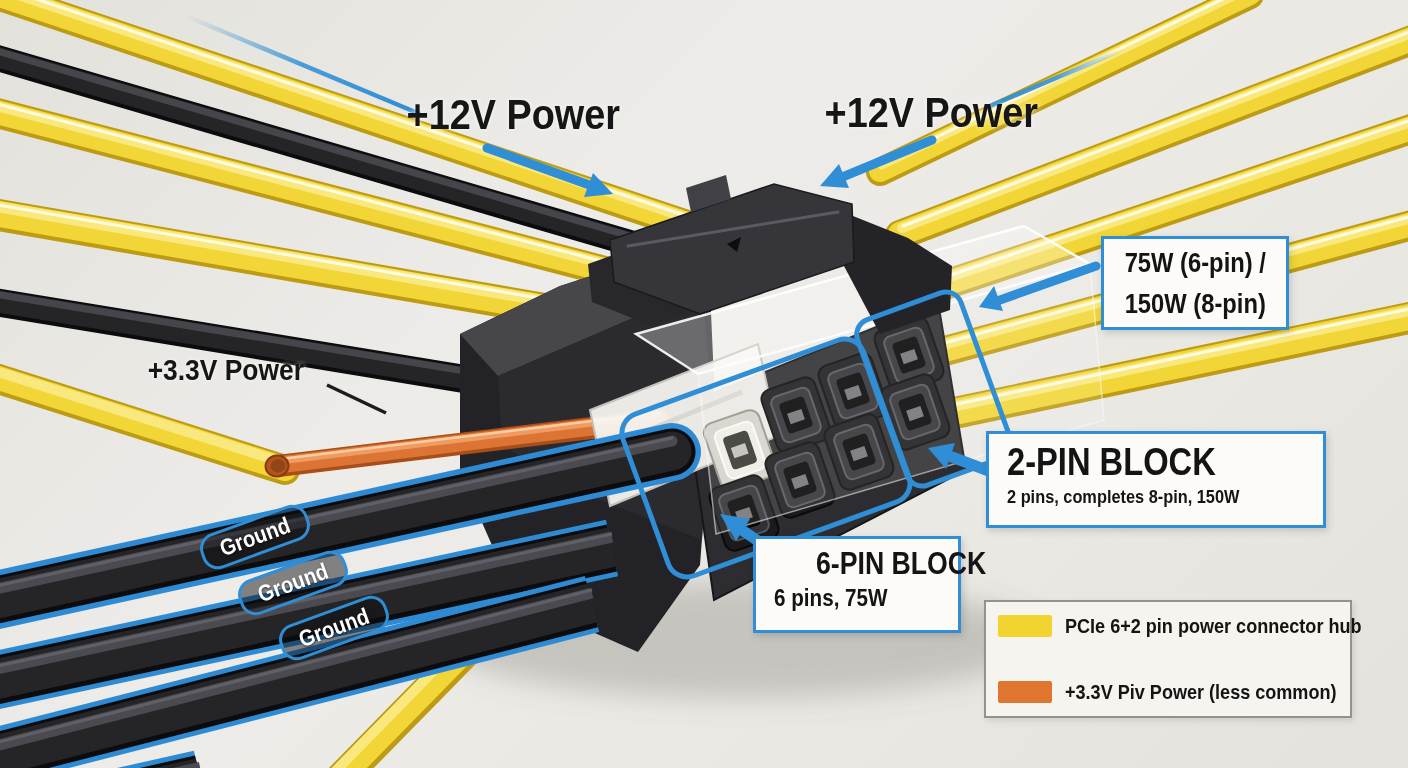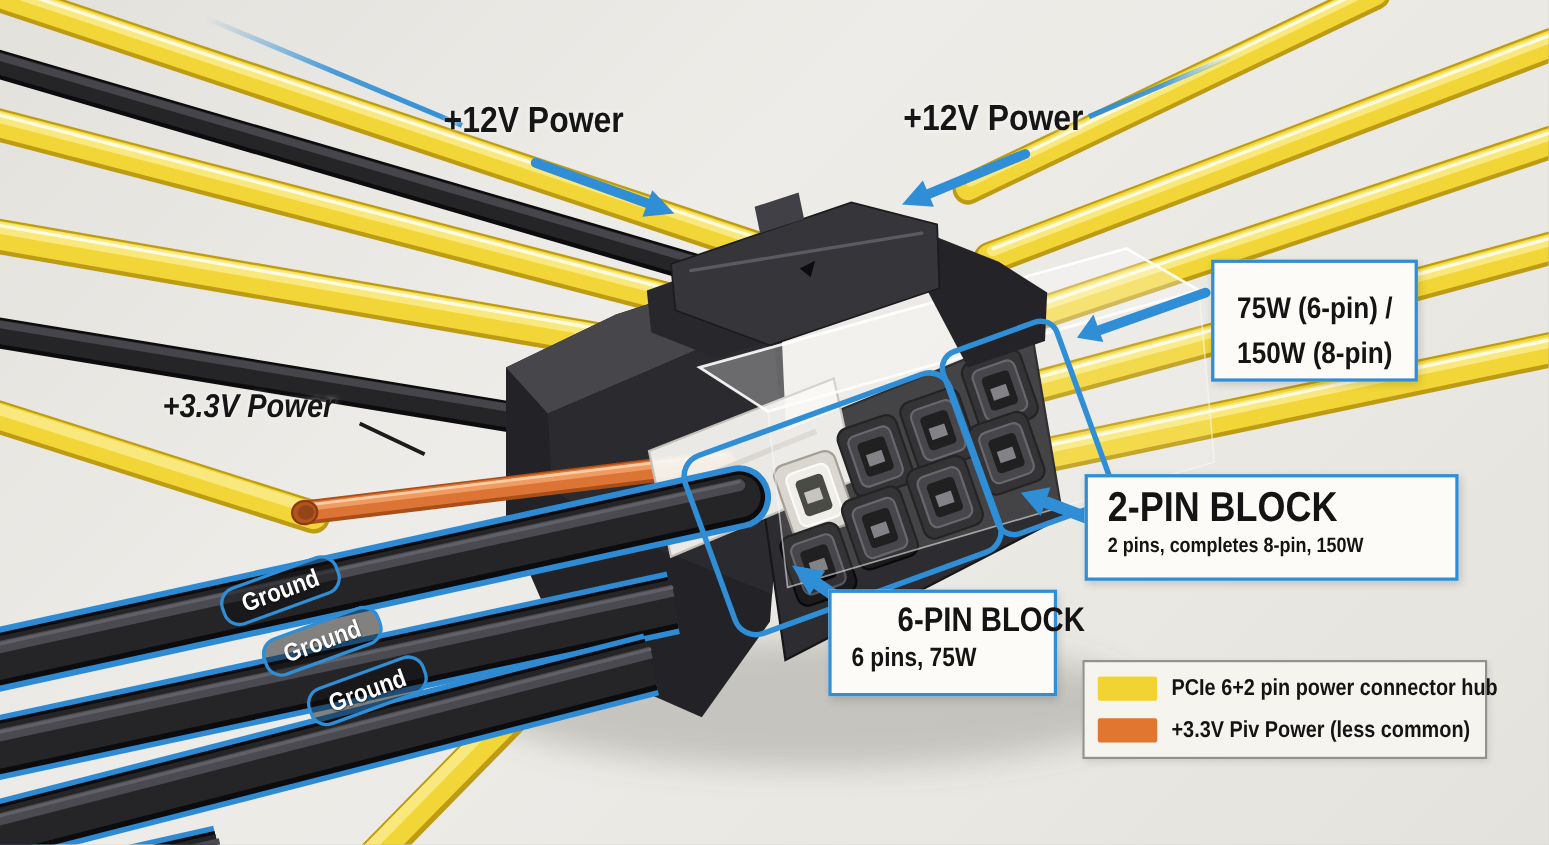--- a/index.html
+++ b/index.html
@@ -4,40 +4,40 @@
 <style>
   html,body{margin:0;padding:0;}
   body{font-family:"Liberation Sans","DejaVu Sans",sans-serif;background:#d8d6d1;}
   .stage{position:relative;width:1408px;height:768px;overflow:hidden;
          background:linear-gradient(135deg,#e3e1dc 0%,#edece8 38%,#eae8e3 70%,#e4e2dd 100%);}
   .stage svg{position:absolute;left:0;top:0;z-index:1;}
   .lbl{position:absolute;z-index:2;color:#161616;font-weight:700;
        text-shadow:0 0 6px rgba(255,255,255,.75);}
   .cx{display:inline-block;transform:scaleX(0.88);transform-origin:50% 50%;white-space:nowrap;}
   .cxl{display:inline-block;transform:scaleX(0.86);transform-origin:0 50%;white-space:nowrap;}
-  .power{font-size:33px;width:210px;text-align:left;}
-  .v33{width:220px;text-align:center;line-height:1.22;font-style:italic;}
+  .power{font-size:43px;width:210px;text-align:right;}
+  .v33{width:220px;text-align:center;line-height:1.22;}
   .v33 .l1{font-size:30px;}
   .v33 .l2{font-size:27px;}
   .bluebox{position:absolute;z-index:2;background:#fcfbf8;border:3px solid #2f8ed5;
            box-shadow:2px 3px 7px rgba(40,40,40,.18);color:#141414;}
   .wattage{left:1101px;top:236px;width:182px;height:84px;text-align:center;
-           font-size:27px;font-weight:700;line-height:1.5;padding-top:21px;box-sizing:content-box;}
+           font-size:27px;font-weight:700;line-height:1.5;padding-top:4px;box-sizing:content-box;}
   .callout{padding:7px 0 0 18px;}
   .callout .t1{font-size:38px;font-weight:700;line-height:1.15;}
   .callout .t2{font-size:19px;font-weight:700;line-height:1.3;}
   .twopin{left:986px;top:431px;width:316px;height:84px;}
   .sixpin{left:753px;top:536px;width:184px;height:84px;}
   .sixpin .t1{font-size:31px;margin-left:42px;}
   .sixpin .t2{font-size:24px;}
   .ground{position:absolute;z-index:2;color:#ffffff;font-size:23px;font-weight:700;
           border:3px solid #2f8ed5;border-radius:16px;padding:2px 12px;
           background:rgba(12,13,17,.48);transform:translate(-50%,-50%) rotate(-20deg);
           text-shadow:0 1px 2px rgba(0,0,0,.6);}
-  .legend{position:absolute;z-index:2;left:984px;top:600px;width:368px;height:90px;
+  .legend{position:absolute;z-index:2;left:984px;top:600px;width:368px;height:118px;
           background:#f6f4ef;border:2px solid #94928b;box-sizing:border-box;
           padding:12px 12px;display:flex;flex-direction:column;justify-content:space-between;
           box-shadow:2px 3px 6px rgba(40,40,40,.12);}
   .legend-row{display:flex;align-items:center;}
   .sw{width:54px;height:22px;margin-right:13px;flex:0 0 auto;border-radius:2px;}
   .sw-yellow{background:#f2d431;}
   .sw-ground{background:#26262a;border:3px solid #2b87cf;width:48px;height:16px;}
   .sw-orange{background:#e0762f;}
   .legend-text{font-size:21px;font-weight:700;color:#141414;}
 </style>

